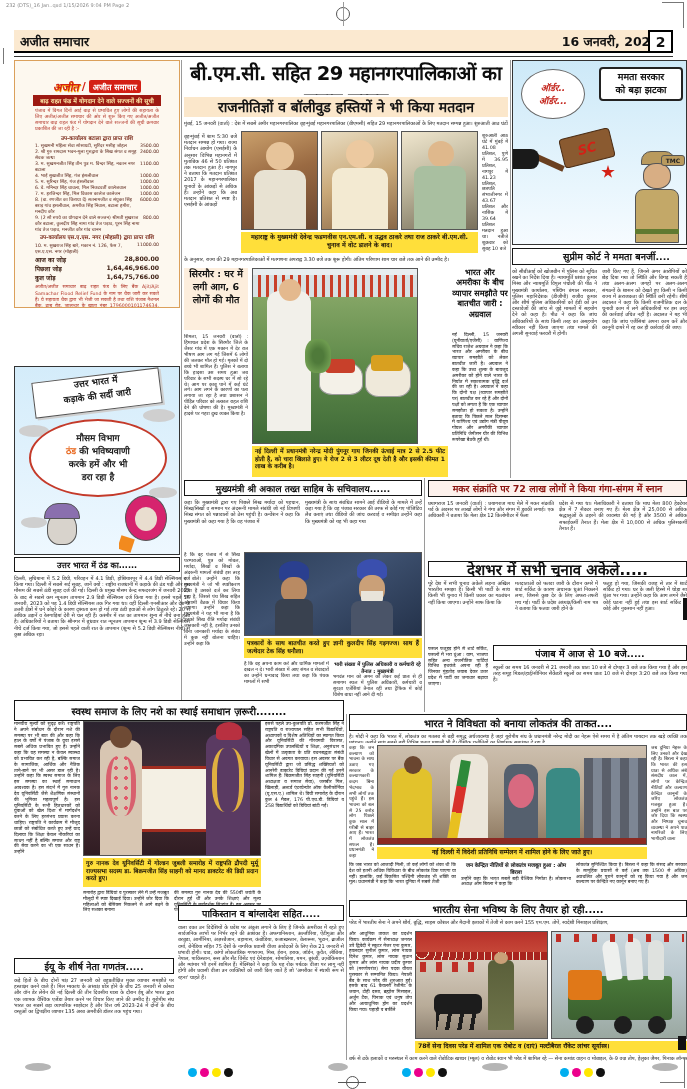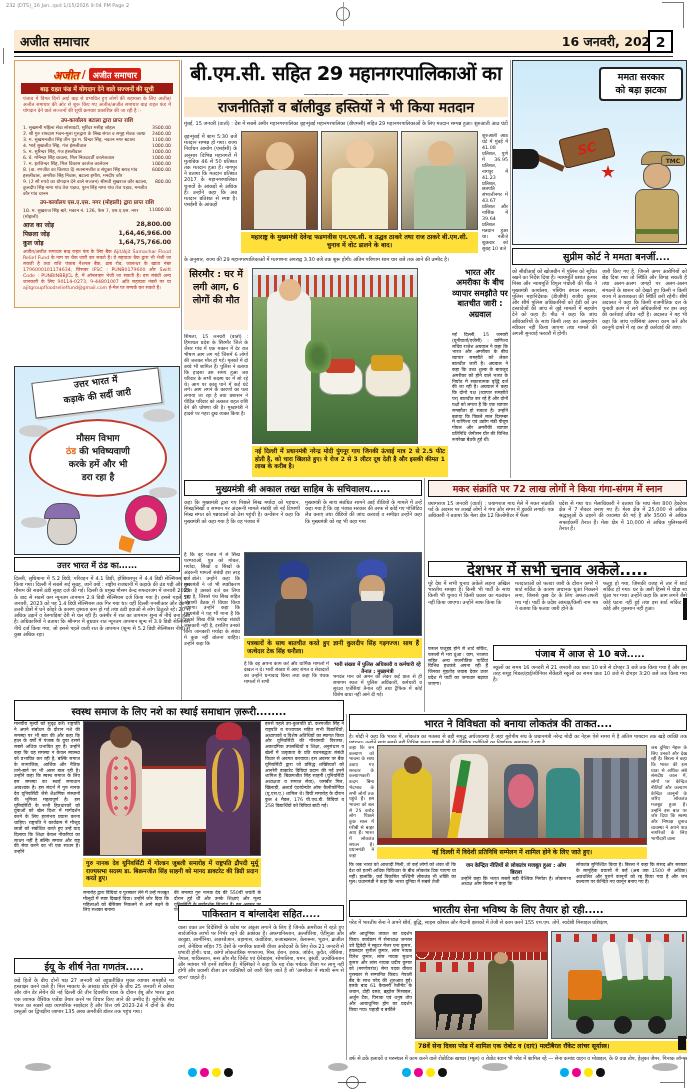--- a/index.html
+++ b/index.html
@@ -34,21 +34,21 @@
 <div class="t" style="left:648px;top:30px;width:25px;height:23px;background:#fff;border:2px solid #000;display:flex;align-items:center;justify-content:center">
   <span style="font-size:14px;font-weight:bold">2</span>
 </div>
 <div class="rule" style="left:14px;top:56px;width:659px;height:1px;background:#333"></div>
 
 <div class="rule" style="left:181px;top:60px;width:1px;height:652px"></div>
 <div class="rule" style="left:510px;top:60px;width:1px;height:418px"></div>
 <div class="rule" style="left:424px;top:478px;width:1px;height:234px"></div>
 <div class="rule" style="left:346px;top:714px;width:1px;height:346px"></div>
 
-<div class="t" style="left:14px;top:60px;width:166px;height:248px;border:1.5px solid #dba05b;background:#fdf8ef;padding:6px">
+<div class="t" style="left:14px;top:60px;width:166px;height:248px;border:1.5px solid #dba05b;background:#fdf8ef;padding:18px">
   <div style="display:flex;align-items:center;justify-content:center;gap:3px;height:15px">
     <span style="color:#d42015;font-weight:bold;font-size:11px;font-style:italic;text-shadow:0.5px 0.5px 0 #f9b000">अजीत</span>
     <span style="color:#d42015;font-weight:bold;font-size:11px">/</span>
     <span style="background:#d42015;color:#fff;font-weight:bold;font-size:8px;padding:1px 4px;border-radius:2px">अजीत समाचार</span>
   </div>
   <div style="background:#9d1a12;color:#ffe9a8;font-weight:bold;font-size:6px;text-align:center;padding:1.5px 0;margin:1px 0">बाढ़ राहत फंड में योगदान देने वाले सज्जनों की सूची</div>
   <div style="color:#b3382b;font-size:4.8px;line-height:1.25;text-align:justify;padding:1px 2px">पंजाब में विगत दिनों आई बाढ़ से प्रभावित हुए लोगों की सहायता के लिए अजीत/अजीत समाचार की ओर से शुरू किए गए अजीत/अजीत समाचार बाढ़ राहत फंड में योगदान देने वाले सज्जनों की सूची क्रमवार प्रकाशित की जा रही है :-</div>
   <div style="font-size:5.5px;font-weight:bold;text-align:center;color:#7a2a1a;padding:1px 0">उप-कार्यालय बटाला द्वारा प्राप्त राशि</div>
   <div style="font-size:4.6px;line-height:1.3;color:#5a2418;padding:0 2px">
     <div class="flexrow">
@@ -175,20 +175,24 @@
 </div>
 <div class="t cap" style="left:252px;top:446px;width:196px;height:31px;font-size:6px">नई दिल्ली में प्रधानमंत्री नरेन्द्र मोदी पुंगनूर गाय जिनकी ऊंचाई मात्र 2 से 2.5 फीट होती है, को चारा खिलाते हुए। ये रोज 2 से 3 लीटर दूध देती है और इसकी कीमत 1 लाख के करीब है।</div>
 
 <div class="t" style="left:452px;top:268px;width:56px;height:62px;font-size:8px;font-weight:bold;text-align:center;line-height:1.3;color:#0f0f0f">भारत और अमरीका के बीच व्यापार समझौते पर बातचीत जारी : अग्रवाल</div>
 <div class="t bt" style="left:452px;top:332px;width:56px;height:146px;font-size:4.7px">नई दिल्ली, 15 जनवरी (यूनीवार्ता/एजेंसी) : वाणिज्य सचिव राजेश अग्रवाल ने कहा कि भारत और अमरीका के बीच व्यापार समझौते को लेकर बातचीत जारी है। अग्रवाल ने कहा कि उच्च शुल्क के बावजूद अमरीका को होने वाले भारत के निर्यात में सकारात्मक वृद्धि दर्ज की जा रही है। अग्रवाल ने कहा कि दोनों पक्ष (व्यापार समझौते पर) बातचीत कर रहे हैं और दोनों पक्षों को लगता है कि एक व्यापार समझौता हो सकता है। उन्होंने बताया कि पिछले साल दिसम्बर में वाणिज्य एवं उद्योग मंत्री पीयूष गोयल और अमरीकी व्यापार प्रतिनिधि जेमीसन ग्रीर की विभिन्न रूपरेखा बैठकें हुई थीं।</div>
 
 <div class="t" style="left:512px;top:60px;width:175px;height:185px;border:1px solid #333;background:linear-gradient(#cde9f8 0%,#e9f6fd 70%,#f6fbff 100%)">
   <div class="t" style="left:86px;top:6px;width:84px;height:34px;background:#fff;border:2px solid #222;border-radius:4px;display:flex;flex-direction:column;align-items:center;justify-content:center;font-weight:bold;font-size:9.5px;line-height:1.35;color:#111">
     <span>ममता सरकार</span>
       <span>को बड़ा झटका</span>
+  </div>
+  <div class="t" style="left:8px;top:8px;width:64px;height:50px;background:#fff;border:1.5px solid #666;border-radius:50%;display:flex;flex-direction:column;align-items:center;justify-content:center;font-weight:bold;font-size:9px;color:#c4261d;font-style:italic">
+    <span>ऑर्डर..</span>
+      <span>ऑर्डर...</span>
   </div>
   <div class="t" style="left:48px;top:72px;width:52px;height:30px;background:#8a5a30;border:1px solid #4a2c14;border-radius:4px;transform:rotate(-14deg);display:flex;align-items:center;justify-content:center">
     <span style="color:#d42015;font-weight:bold;font-size:13px;font-style:italic">SC</span>
   </div>
   <div style="position:absolute;left:18px;top:98px;width:34px;height:6px;background:#6a4020;transform:rotate(24deg)"></div>
   <div style="position:absolute;left:0px;top:88px;width:26px;height:20px;background:#1a1a1a;border-radius:0 8px 8px 0"></div>
   <div style="position:absolute;left:88px;top:104px;width:14px;height:14px;background:#d42015;clip-path:polygon(50% 0,61% 35%,98% 35%,68% 57%,79% 91%,50% 70%,21% 91%,32% 57%,2% 35%,39% 35%)"></div>
   <div class="t" style="left:118px;top:84px;width:54px;height:100px">
     <div style="position:absolute;left:10px;top:6px;width:34px;height:14px;border-radius:10px 10px 0 0;background:#b99a5e;border:1px solid #555"></div>
     <div style="position:absolute;left:12px;top:18px;width:28px;height:26px;border-radius:45%;background:#d8ae84;border:1px solid #555"></div>

